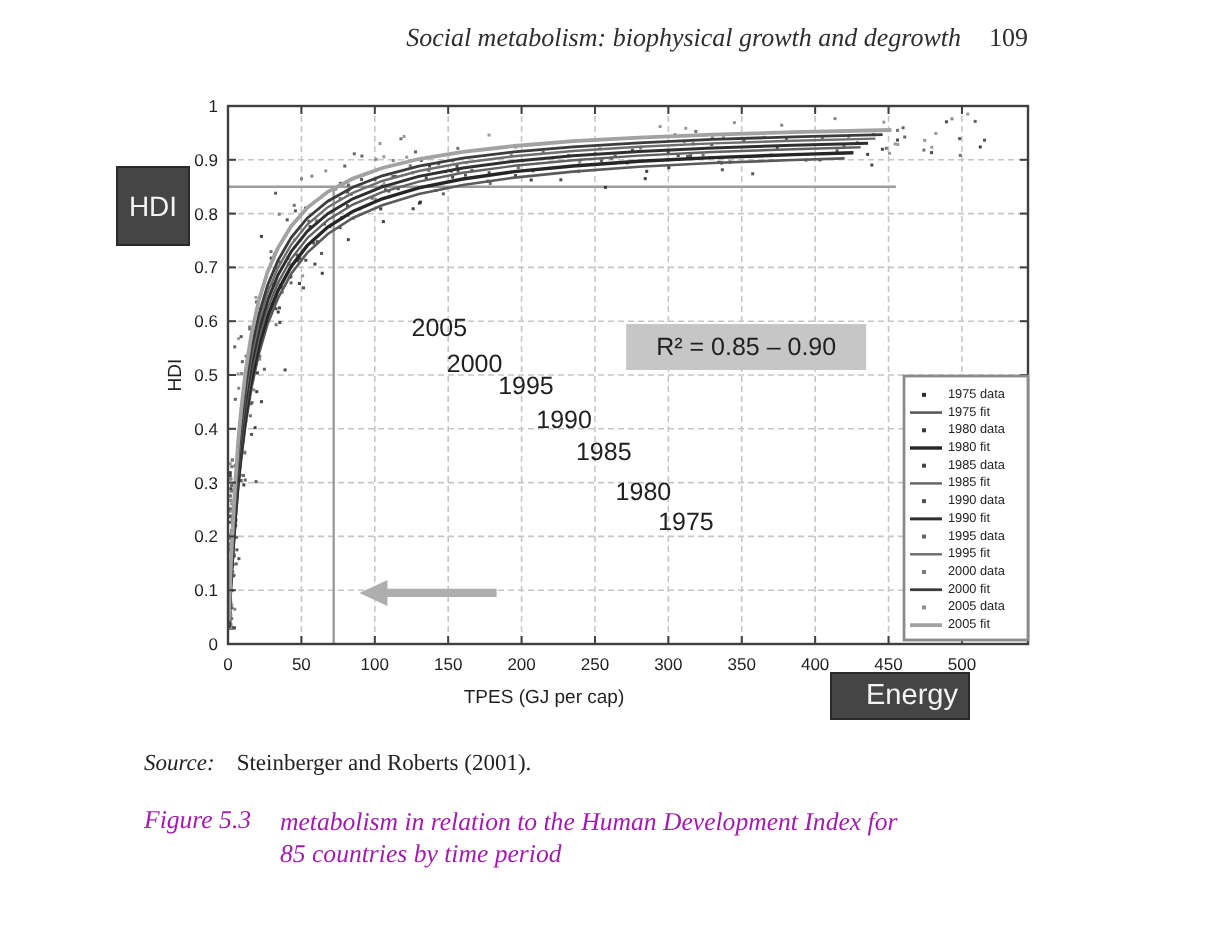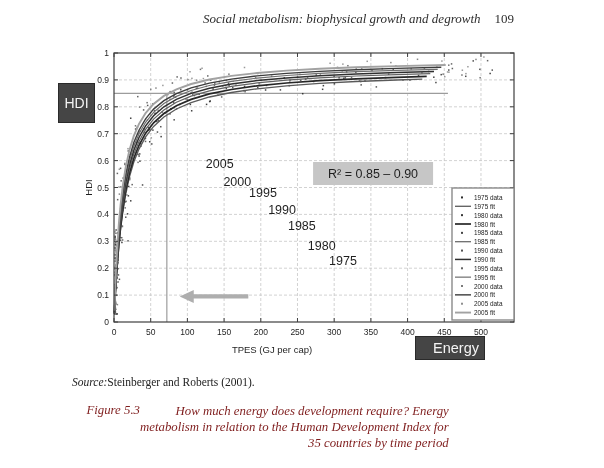--- a/index.html
+++ b/index.html
@@ -1,29 +1,29 @@
 <!DOCTYPE html>
 <html><head>
 <meta charset="utf-8">
 <style>
   html,body{margin:0;padding:0;background:#ffffff;}
   body{width:604px;height:468px;position:relative;font-family:"Liberation Sans",sans-serif;}
-  .page{position:absolute;left:0;top:0;width:552px;height:468px;background:#ffffff;overflow:hidden;text-align:right;}
+  .page{position:absolute;left:0;top:0;width:552px;height:468px;background:#ffffff;overflow:hidden;}
   .running-header{position:absolute;top:11px;right:38px;font-family:"Liberation Serif",serif;
     font-style:italic;font-size:13px;color:#2e2e2e;white-space:nowrap;}
   .running-header .hpage{font-style:normal;margin-left:14px;}
   .callout{position:absolute;background:#454545;color:#f4f4f4;display:flex;align-items:center;
     justify-content:center;border:1px solid #2a2a2a;box-sizing:border-box;}
   .hdi-box{left:58px;top:83px;width:37px;height:40px;font-size:14px;}
   .energy-box{left:415px;top:336px;width:70px;height:24px;font-size:14.5px;padding-left:12px;}
   .source-line{position:absolute;left:72px;top:376px;font-family:"Liberation Serif",serif;
     font-size:11.5px;color:#222;}
-  .source-line .slabel{font-style:italic;margin-right:0;}
+  .source-line .slabel{font-style:italic;margin-right:11px;}
   .caption{position:absolute;left:72px;top:403px;display:flex;font-family:"Liberation Serif",serif;
-    font-style:italic;font-size:12.8px;color:#7f1d1d;}
+    font-style:italic;font-size:12.8px;color:#a21caf;}
   .cap-label{width:68px;flex:none;}
   .cap-lines{line-height:16px;max-width:345px;}
   .cap-lines span{display:block;}
   svg text{font-family:"Liberation Sans",sans-serif;}
 </style>
 </head>
 <body>
 
 <div class="page">
 
@@ -600,19 +600,18 @@
 
   <div class="callout energy-box">Energy</div>
 
   <div class="source-line">
     <span class="slabel">Source:</span><span>Steinberger and Roberts (2001).</span>
   </div>
 
   <div class="caption">
     <span class="cap-label">Figure 5.3</span>
     <span class="cap-lines">
-      <span>How much energy does development require? Energy</span>
       <span>metabolism in relation to the Human Development Index for</span>
-      <span>35 countries by time period</span>
+      <span>85 countries by time period</span>
     </span>
   </div>
 
 </div>
 
 </body></html>

